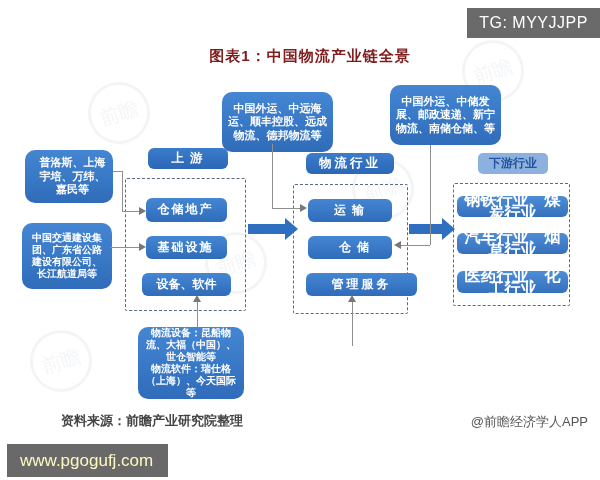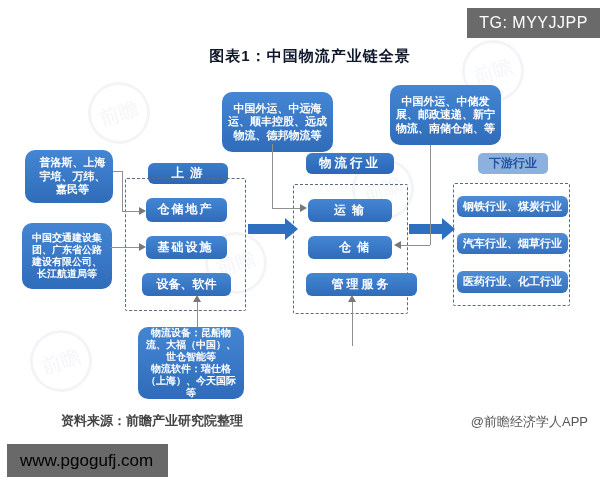--- a/index.html
+++ b/index.html
@@ -3,33 +3,33 @@
 <meta charset="utf-8">
 <style>
   html,body{margin:0;padding:0;background:#fff;}
   body{font-family:"Liberation Sans","DejaVu Sans",sans-serif;}
   .stage{position:relative;width:600px;height:480px;background:#ffffff;overflow:hidden;}
 
   
   .tg-badge{position:absolute;left:467px;top:8px;width:133px;height:30px;background:#6a6a6a;
     color:#fff;font-size:16px;display:flex;align-items:center;justify-content:center;letter-spacing:.5px;}
   .site-bar{position:absolute;left:7px;top:444px;width:161px;height:33px;background:#696969;
-    color:#000000;font-size:17px;display:flex;align-items:center;padding-left:13px;box-sizing:border-box;}
+    color:#fef9c3;font-size:17px;display:flex;align-items:center;padding-left:13px;box-sizing:border-box;}
 
   .title{position:absolute;left:110px;top:47px;width:400px;text-align:center;font-size:15px;
-    font-weight:bold;color:#0f172a;letter-spacing:1px;}
+    font-weight:bold;color:#7f1d1d;letter-spacing:1px;}
 
   
   .box{position:absolute;background:linear-gradient(180deg,#4486d3,#2f6cba);color:#fff;
     border-radius:10px;display:flex;flex-direction:column;align-items:center;justify-content:center;
     text-align:center;font-weight:bold;font-size:11px;line-height:13.5px;padding:3px 6px;box-sizing:border-box;}
   .hdr{border-radius:6px;font-size:12.5px;background:linear-gradient(180deg,#3b7ccb,#2b67b6);}
   .item{border-radius:6px;font-size:12px;}
   .down-hdr{background:#8db1de;color:#24549f;border-radius:5px;font-size:12px;}
-  .down-item{font-size:11px;border-radius:6px;background:linear-gradient(180deg,#4e8dd6,#3570bd);}
+  .down-item{font-size:16px;border-radius:6px;background:linear-gradient(180deg,#4e8dd6,#3570bd);}
   .sp6{letter-spacing:6px;padding-left:10px;}
   .sp3{letter-spacing:3px;padding-left:6px;}
   .sp2{letter-spacing:2px;padding-left:4px;}
   .small{font-size:10px;line-height:12px;}
 
   .dashed{position:absolute;border:1.5px dashed #5a6b7d;box-sizing:border-box;border-radius:2px;}
 
   
   .ln{position:absolute;background:#8f8f8f;}
   .ah{position:absolute;width:0;height:0;}
@@ -63,21 +63,21 @@
 
   <div class="tg-badge">TG: MYYJJPP</div>
   <div class="title">图表1：中国物流产业链全景</div>
 
   <div class="box" style="left:222px;top:92px;width:111px;height:60px;">中国外运、中远海运、顺丰控股、远成物流、德邦物流等</div>
   <div class="box" style="left:390px;top:85px;width:111px;height:60px;">中国外运、中储发展、邮政速递、新宁物流、南储仓储、等</div>
 
   <div class="box" style="left:25px;top:150px;width:88px;height:53px;padding-left:13px;">普洛斯、上海宇培、万纬、嘉民等</div>
   <div class="box small" style="left:22px;top:223px;width:90px;height:66px;">中国交通建设集团、广东省公路建设有限公司、长江航道局等</div>
 
-  <div class="box hdr sp6" style="left:148px;top:163px;width:80px;height:21px;">上游</div>
+  <div class="box hdr sp6" style="left:148px;top:148px;width:80px;height:21px;">上游</div>
   <div class="dashed" style="left:125px;top:178px;width:121px;height:133px;"></div>
   <div class="box item sp2" style="left:146px;top:236px;width:81px;height:23px;">基础设施</div>
   <div class="box item sp2" style="left:146px;top:198px;width:81px;height:24px;">仓储地产</div>
   <div class="box item" style="left:142px;top:273px;width:89px;height:23px;">设备、软件</div>
 
   <div class="box hdr sp3" style="left:306px;top:153px;width:88px;height:21px;">物流行业</div>
   <div class="dashed" style="left:293px;top:184px;width:115px;height:130px;"></div>
   <div class="box item sp6" style="left:308px;top:199px;width:84px;height:23px;">运输</div>
   <div class="box item sp6" style="left:308px;top:236px;width:84px;height:23px;padding-left:20px;">仓储</div>
   <div class="box item sp3" style="left:306px;top:273px;width:111px;height:23px;">管理服务</div>

